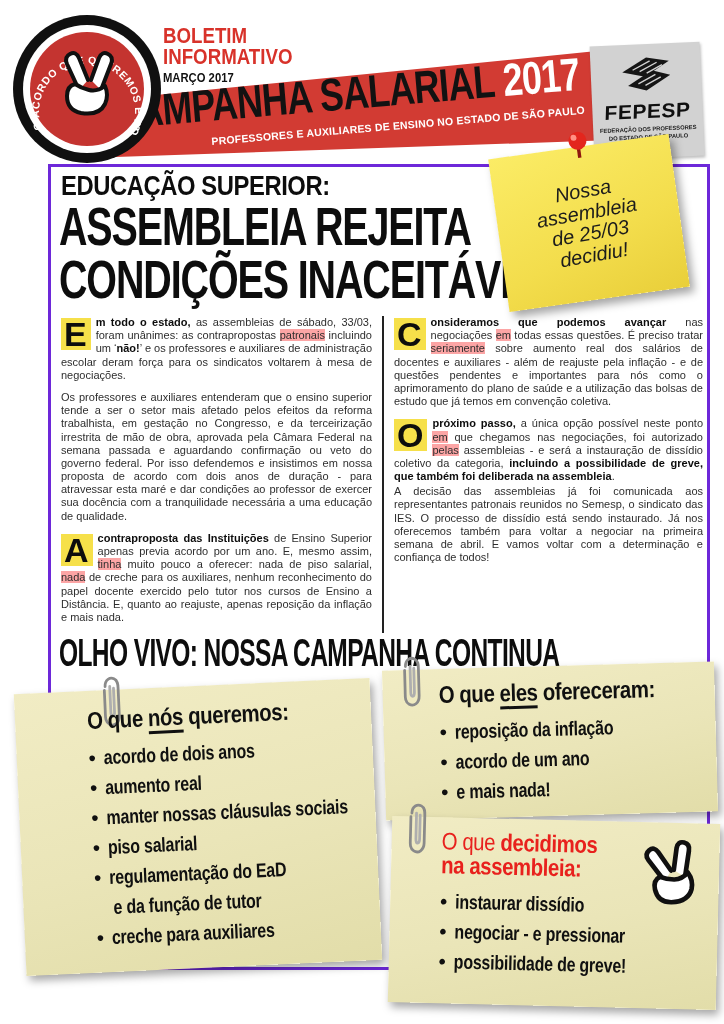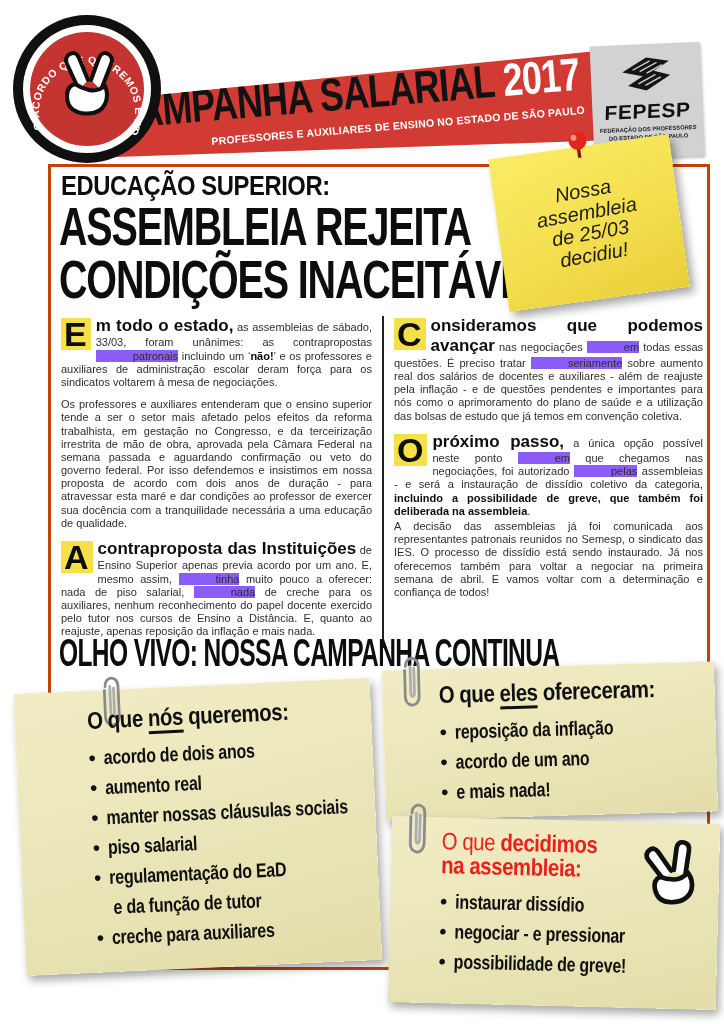--- a/index.html
+++ b/index.html
@@ -29,37 +29,37 @@
                 transform:rotate(-2.5deg); z-index:2; text-align:center; padding-top:10px;
                 box-shadow:1px 2px 3px rgba(0,0,0,0.25); }
   .logotype { font-weight:bold; font-size:20px; color:#101010; letter-spacing:0.5px;
               transform:scaleX(1.05) skewX(-4deg); margin-top:2px; }
   .logo-sub { font-size:5.8px; color:#222; font-weight:bold; line-height:1.35; margin-top:3px; }
 
   .badge { position:absolute; left:10px; top:12px; width:154px; height:154px; z-index:8; }
 
   
   .content-box { position:absolute; left:48px; top:164px; width:662px; height:806px;
-                 border:3px solid #c2410c; background:#fff; z-index:1; }
+                 border:3px solid #6d28d9; background:#fff; z-index:1; }
   .kicker { position:absolute; left:10px; top:3px; font-weight:bold; font-size:28px; color:#0d0d0d;
             transform:scaleX(0.85); transform-origin:left top; white-space:nowrap; letter-spacing:-0.5px; }
   .headline { position:absolute; left:8px; top:33px; }
   .headline div { font-weight:bold; font-size:54px; line-height:0.98; color:#0d0d0d; letter-spacing:-1.5px;
                   transform:scaleX(0.73); transform-origin:left top; white-space:nowrap; }
 
   .cols { position:absolute; left:10px; top:149px; width:642px; display:flex; }
   .col { width:321px; font-size:11px; line-height:1.2; color:#2e2e2e; text-align:justify; }
   .col-left  { padding-right:10px; }
   .col-right { border-left:2px solid #222; padding-left:10px; }
   .para { margin-bottom:9px; }
   .para.tight { margin-bottom:2px; }
   .dropcap { float:left; font-weight:bold; font-size:34px; line-height:0.82; color:#0d0d0d;
              background:#f6e04a; padding:3px 4px 1px 3px; margin:2px 5px 1px 0; }
-  .lead { font-weight:bold; font-size:17px; color:#0d0d0d; }
-  .hl   { background:#8b5cf6;padding-left:37px; }
+  .lead { font-weight:bold; font-size:11px; color:#0d0d0d; }
+  .hl   { background:#fca5a5; }
   .bseg { font-weight:bold; color:#0d0d0d; }
 
   .section-title { position:absolute; left:8px; top:464px; font-weight:bold; font-size:39px; color:#0d0d0d;
                    letter-spacing:-1px; transform:scaleX(0.63); transform-origin:left top; white-space:nowrap; }
 
   
   .note-top { position:absolute; left:498px; top:146px; width:182px; height:154px; z-index:7;
               background:linear-gradient(160deg,#fbec66 0%,#f3dd4c 60%,#e9cf3a 100%);
               transform:rotate(-8deg); box-shadow:4px 6px 9px rgba(0,0,0,0.35);
               display:flex; align-items:center; justify-content:center; }
@@ -103,20 +103,27 @@
 <div class="page">
 
   <div class="banner">
     <div class="banner-title">
       <span class="bt-black">CAMPANHA SALARIAL</span>
       <span class="bt-year">2017</span>
     </div>
     <div class="banner-sub">PROFESSORES E AUXILIARES DE ENSINO NO ESTADO DE SÃO PAULO</div>
   </div>
 
+  <div class="bulletin">
+    <div class="bulletin-name">
+      <div>BOLETIM</div>
+      <div>INFORMATIVO</div>
+    </div>
+    <div class="bulletin-date">MARÇO 2017</div>
+  </div>
 
   <div class="gray-panel">
     <svg width="64" height="40" viewBox="0 0 70 46">
       <polygon points="8,20 36,4 62,9 34,26" fill="#151515"></polygon>
       <polygon points="14,36 42,19 63,25 35,42" fill="#151515"></polygon>
       <g stroke="#d2d2d2" stroke-width="1.6">
         <line x1="20" y1="18" x2="40" y2="8"></line>
           <line x1="28" y1="20" x2="48" y2="10"></line>
         <line x1="36" y1="22" x2="54" y2="13"></line>
           <line x1="26" y1="34" x2="46" y2="24"></line>

